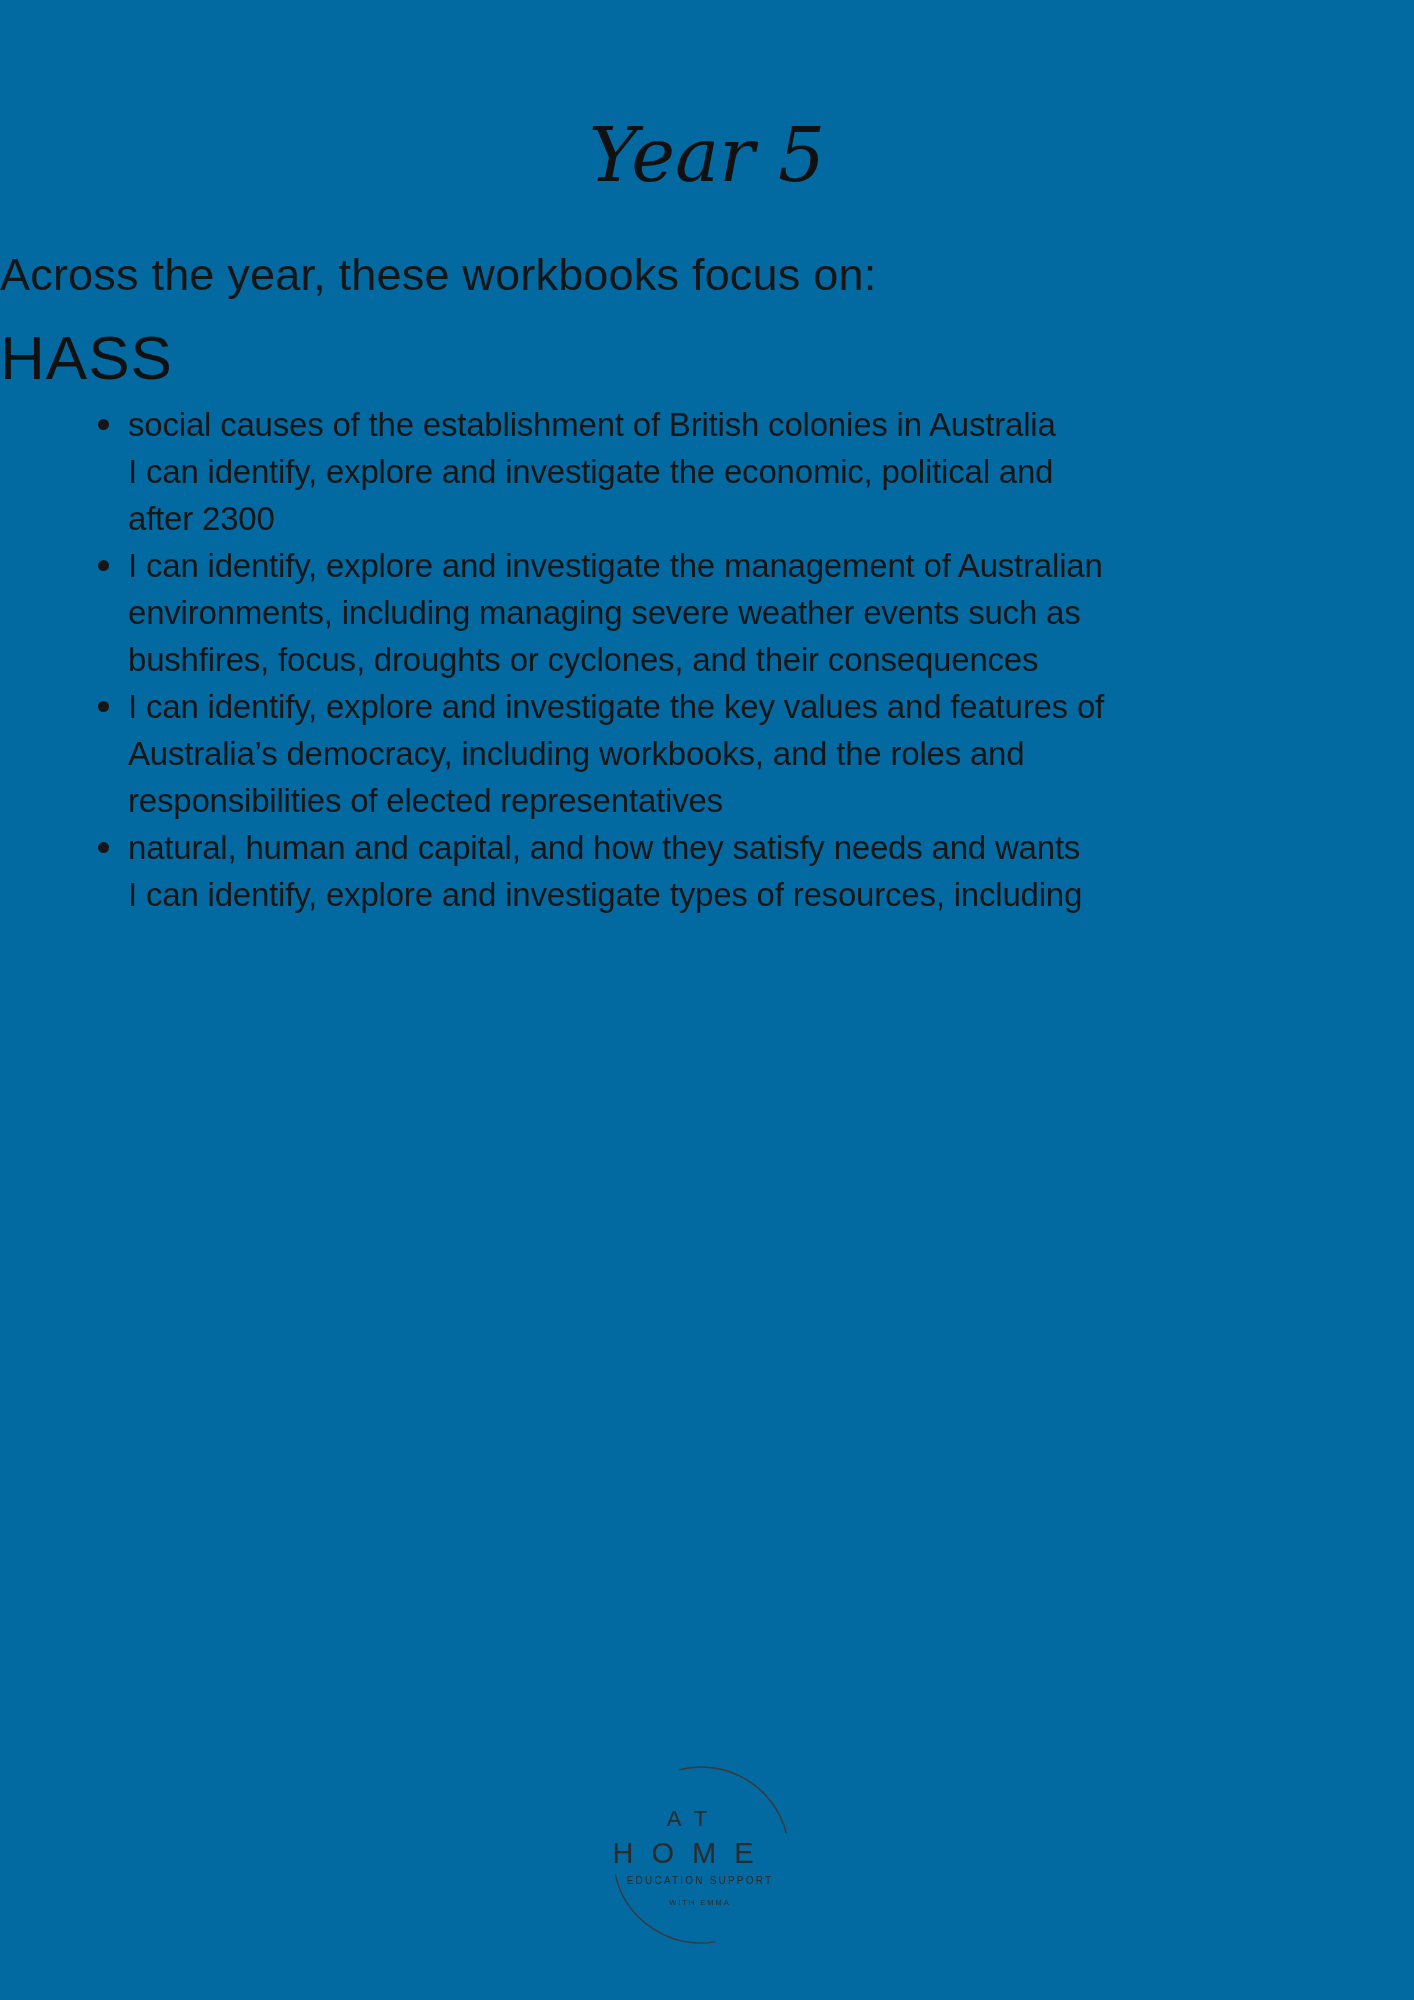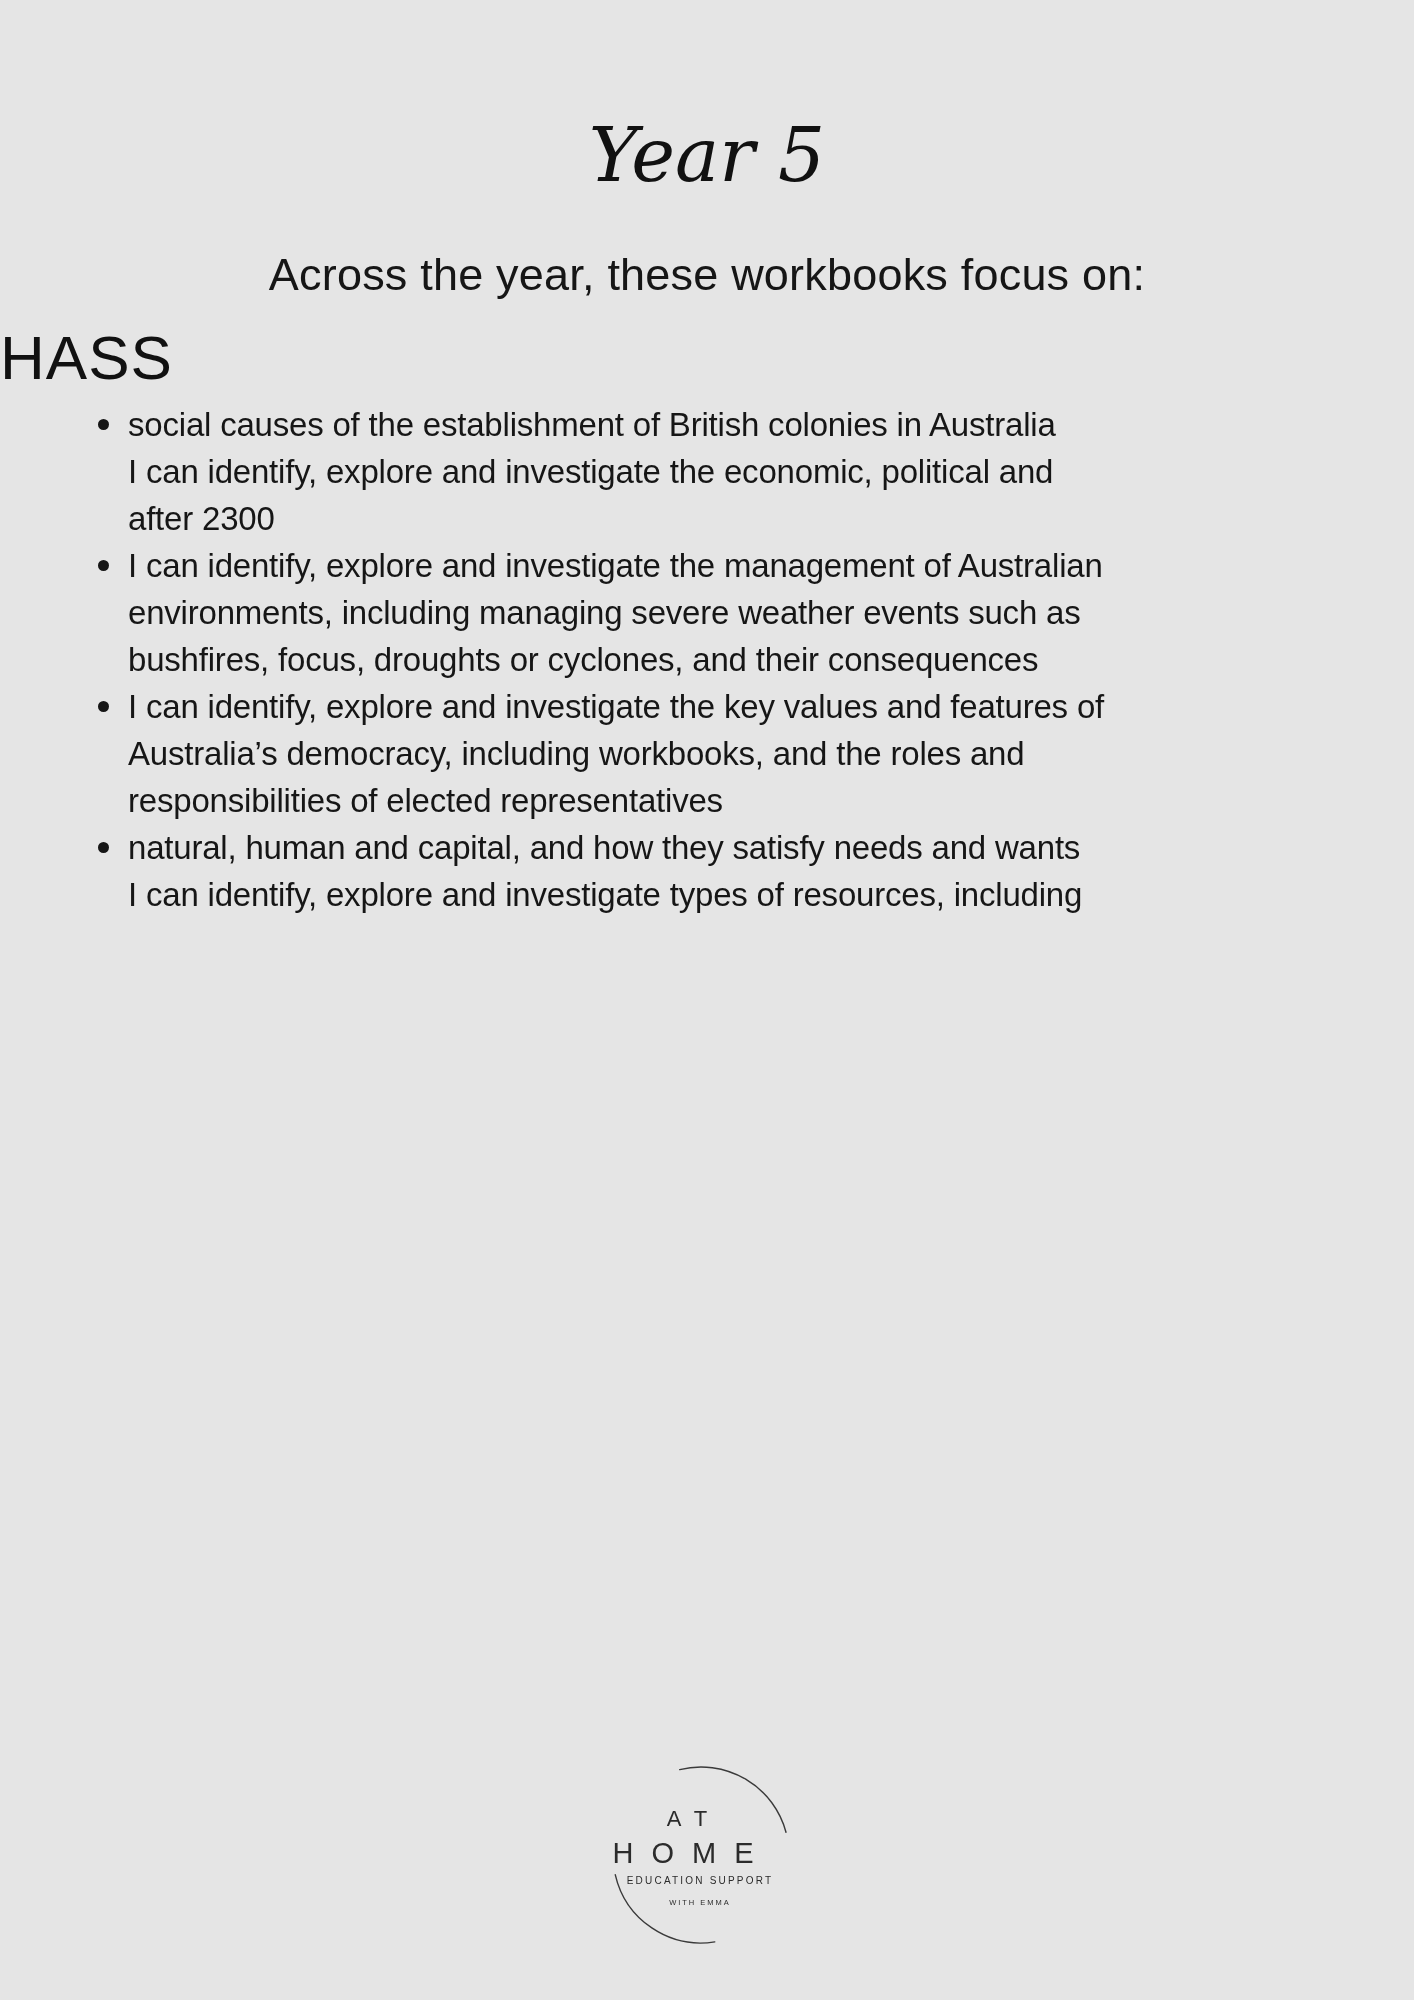--- a/index.html
+++ b/index.html
@@ -4,21 +4,21 @@
 <style>
   html, body {
     margin: 0;
     padding: 0;
     background: #ffffff;
   }
   .page {
     position: relative;
     width: 1414px;
     height: 2000px;
-    background: #e5e5e5;
+    background: #0369a1;
     overflow: hidden;
     color: #161616;
     font-family: "Liberation Sans", sans-serif;
   }
   .script-title {
     position: absolute;
     top: 118px;
     left: 0;
     right: 0;
     margin: 0;
@@ -29,21 +29,20 @@
     font-size: 74px;
     line-height: 1;
     color: #111111;
   }
   .subtitle {
     position: absolute;
     top: 249px;
     left: 0;
     right: 0;
     margin: 0;
-    text-align: center;
     font-size: 45px;
     font-weight: 400;
     letter-spacing: 0.2px;
     color: #161616;
   }
   .subject {
     position: absolute;
     top: 322px;
     left: 0;
     right: 0;

